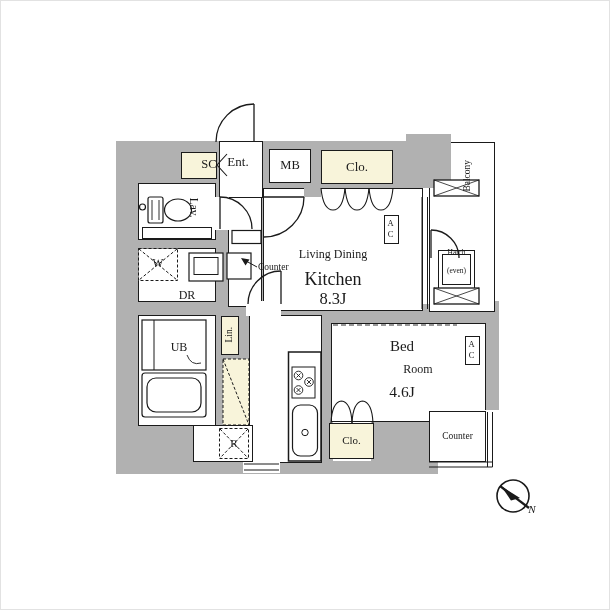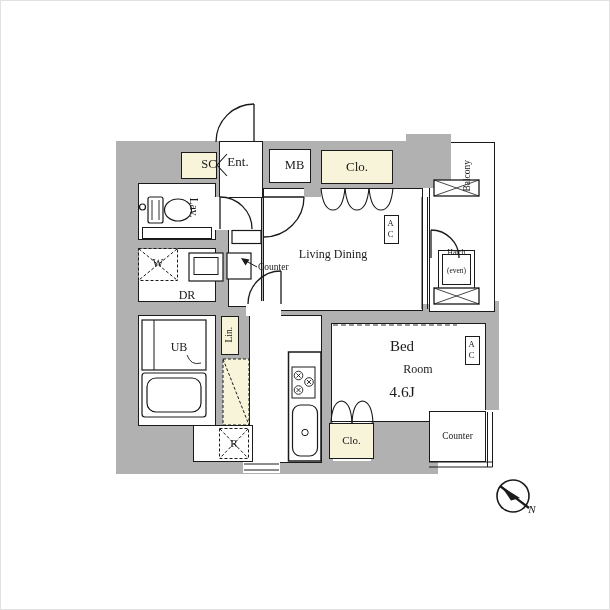--- a/index.html
+++ b/index.html
@@ -194,28 +194,30 @@
       <g>
         <circle cx="512" cy="495" r="16" stroke-width="1.6"></circle>
         <path d="M499,485 L528,507" stroke-width="2.2"></path>
         <polygon points="500,485 519,497 510,499.5" fill="#1a1a1a" stroke="none"></polygon>
       </g>
     </g>
   </svg>
 
   <div class="lbl" style="left:180px;top:157px;width:56px;font-size:12.5px">SC</div>
   <div class="lbl" style="left:215px;top:154px;width:44px;font-size:13px">Ent.</div>
-  <div class="lbl" style="left:268px;top:158px;width:51px;font-size:12.5px">MB</div>
+  <div class="lbl" style="left:268px;top:158px;width:42px;font-size:12.5px">MB</div>
   <div class="lbl" style="left:320px;top:159px;width:72px;font-size:13px">Clo.</div>
   <div class="lbl" style="left:435px;top:170px;width:64px;font-size:9.5px;transform:rotate(-90deg)">Balcony</div>
   <div class="lbl" style="left:172px;top:201px;width:40px;font-size:11.5px;transform:rotate(90deg)">Lav.</div>
   <div class="lbl" style="left:145px;top:257px;width:24px;font-size:11.5px">W</div>
   <div class="lbl" style="left:166px;top:288px;width:40px;font-size:12px">DR</div>
   <div class="lbl" style="left:257px;top:262px;width:46px;font-size:9.5px;text-align:left">Counter</div>
   <div class="lbl" style="left:257px;top:247px;width:150px;font-size:12px">Living Dining</div>
+  <div class="lbl" style="left:257px;top:269px;width:150px;font-size:18px">Kitchen</div>
+  <div class="lbl" style="left:257px;top:290px;width:150px;font-size:16.5px">8.3J</div>
   <div class="lbl vert" style="left:385px;top:217px;font-size:8.5px;letter-spacing:1px">AC</div>
   <div class="lbl" style="left:437px;top:248px;width:37px;font-size:7.5px">Hatch</div>
   <div class="lbl" style="left:437px;top:266px;width:37px;font-size:7.5px">(even)</div>
   <div class="lbl" style="left:158px;top:340px;width:40px;font-size:12px">UB</div>
   <div class="lbl" style="left:214px;top:329px;width:30px;font-size:9.5px;transform:rotate(-90deg)">Lin.</div>
   <div class="lbl" style="left:221px;top:437px;width:24px;font-size:11px">R</div>
   <div class="lbl" style="left:328px;top:434px;width:45px;font-size:11px">Clo.</div>
   <div class="lbl" style="left:361px;top:338px;width:80px;font-size:15px">Bed</div>
   <div class="lbl" style="left:377px;top:362px;width:80px;font-size:12px">Room</div>
   <div class="lbl" style="left:361px;top:383px;width:80px;font-size:15.5px">4.6J</div>

